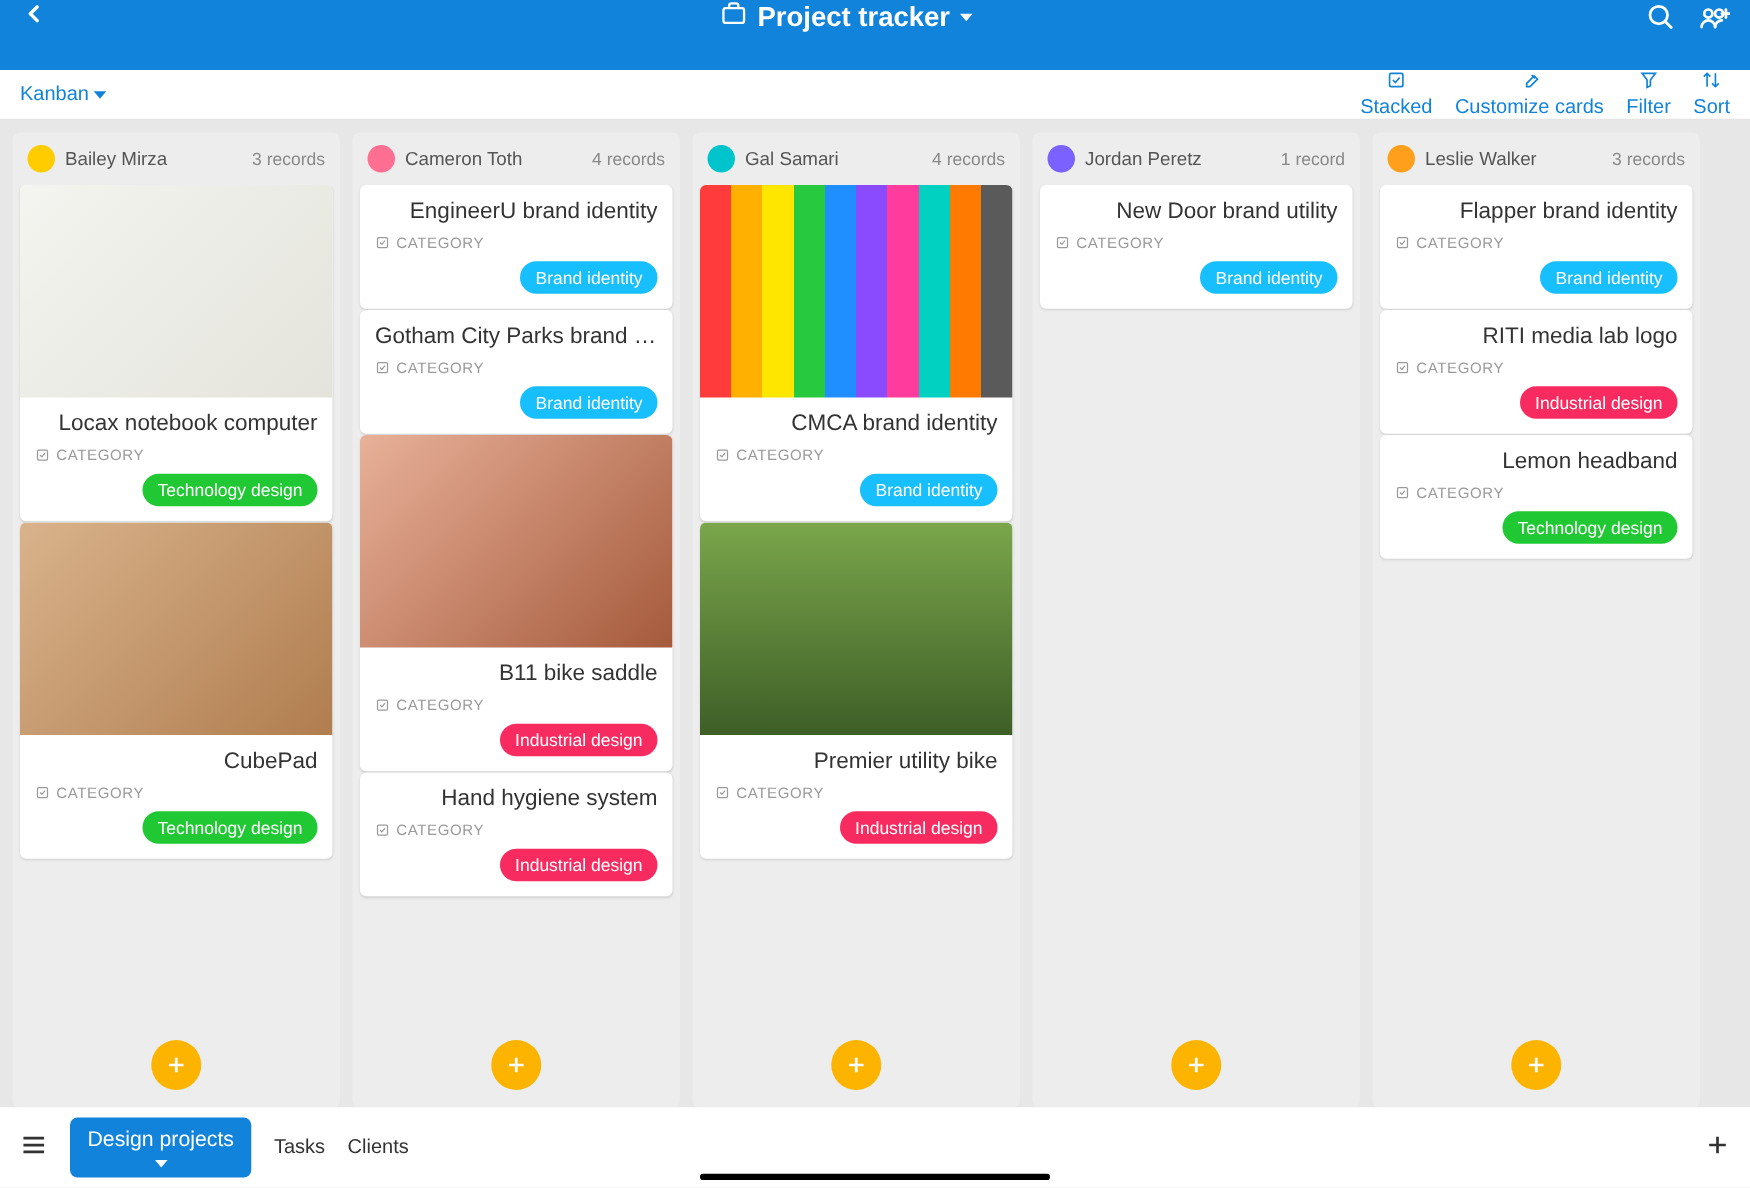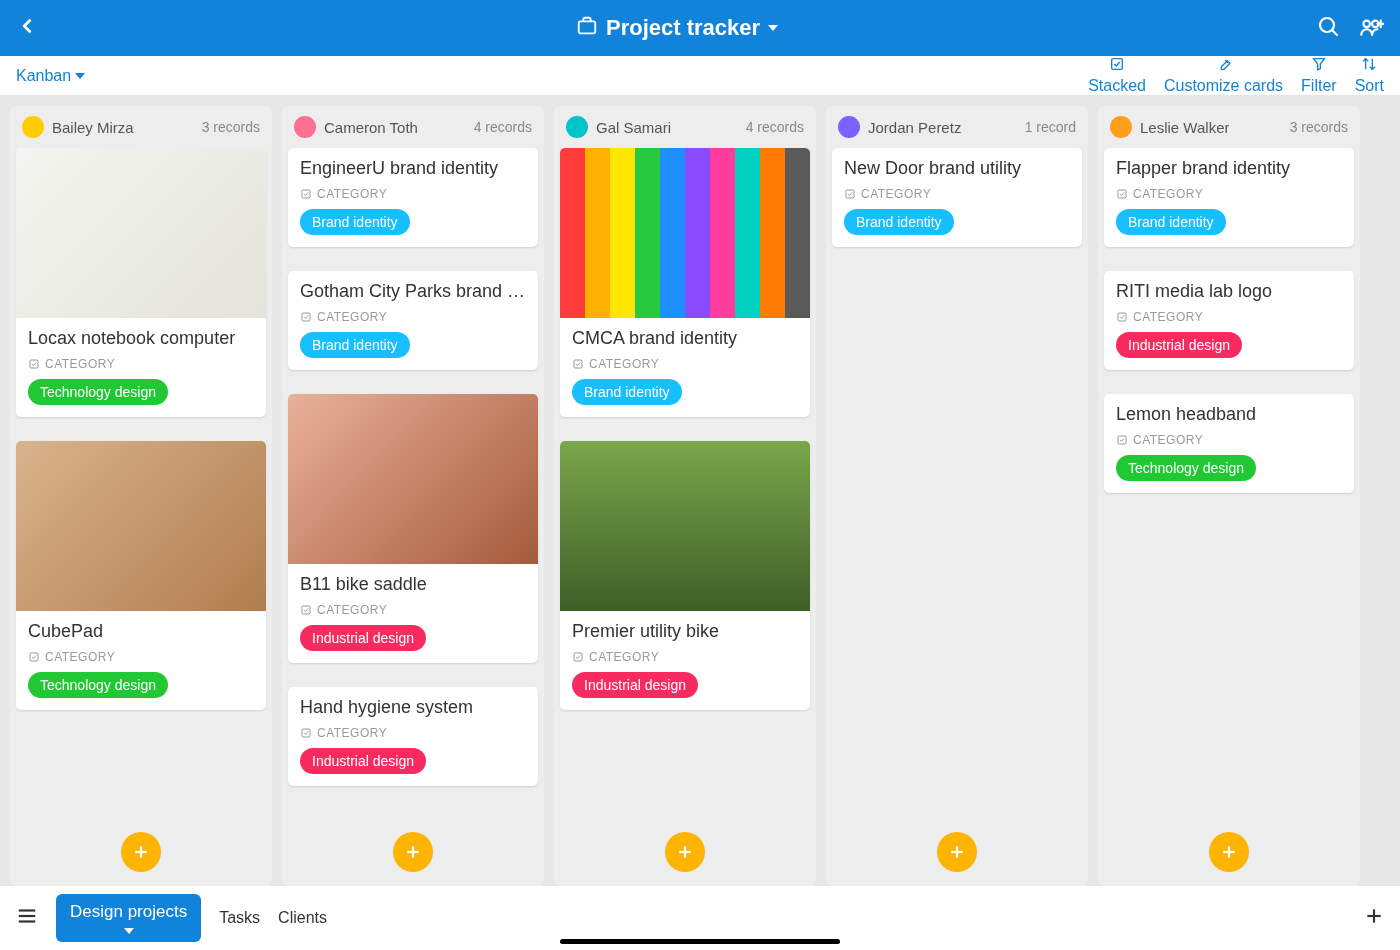--- a/index.html
+++ b/index.html
@@ -9,21 +9,21 @@
     width: 1400px;
     height: 950px;
     overflow: hidden;
     display: flex;
     flex-direction: column;
   }
   .topbar {
     background: #1283da;
     height: 56px;
     display: flex;
-    align-items: center;
+    align-items: flex-start;
     padding: 0 16px;
     color: #fff;
     flex-shrink: 0;
   }
   .topbar .left, .topbar .right { display: flex; align-items: center; gap: 18px; }
   .topbar .center { flex: 1; display: flex; align-items: center; justify-content: center; gap: 8px; }
   .topbar .title { font-size: 22px; font-weight: 600; }
   .topbar svg { stroke: #fff; }
   .subbar {
     height: 40px;
@@ -69,22 +69,23 @@
   .col-count { font-size: 14px; color: #888; margin-left: auto; white-space: nowrap; }
   .col-body {
     flex: 1;
     overflow-y: hidden;
     padding: 0 6px;
   }
   .card {
     background: #fff;
     border-radius: 5px;
     box-shadow: 0 1px 2px rgba(0,0,0,0.12);
-    margin-bottom: 24px;
+    margin-bottom: 1px;
     overflow: hidden;
+    text-align: right;
   }
   .card-image {
     width: 100%;
     height: 170px;
     display: flex;
     align-items: center;
     justify-content: center;
     font-size: 11px;
     color: rgba(0,0,0,0.3);
   }

